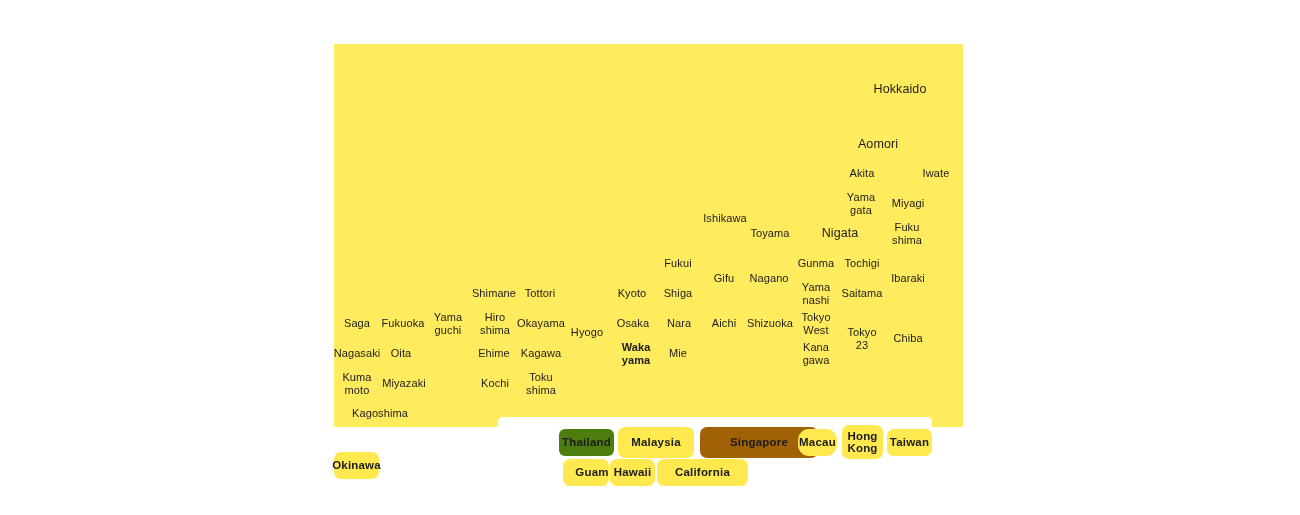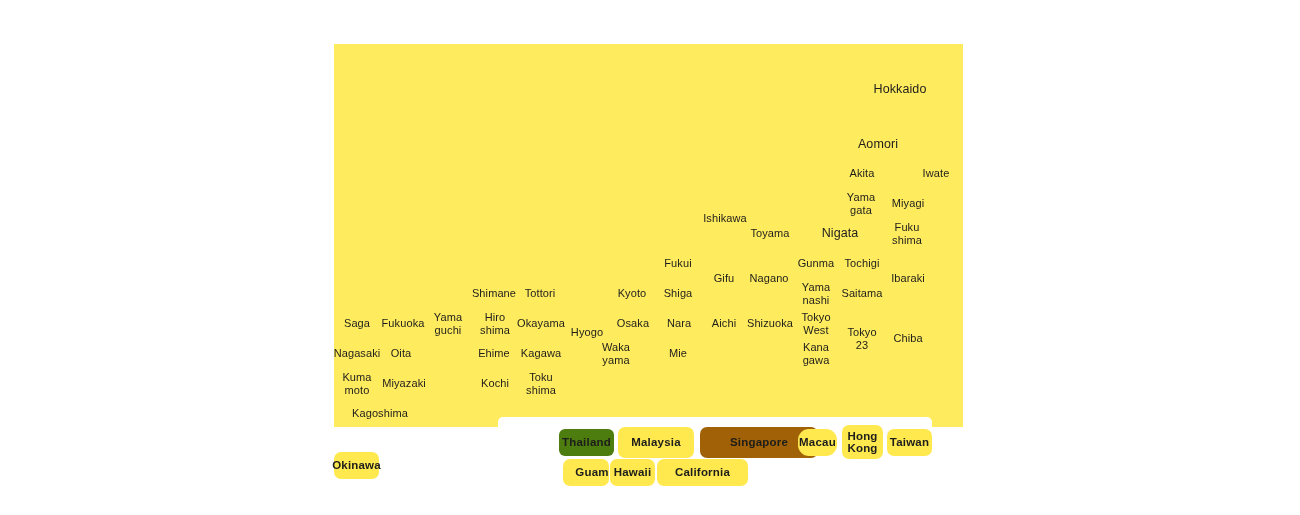--- a/index.html
+++ b/index.html
@@ -133,21 +133,21 @@
 West</div>
       <div class="pref" style="left: 862px; top: 338px;">Tokyo
 23</div>
       <div class="pref" style="left: 908px; top: 338px;">Chiba</div>
       <div class="pref" style="left: 816px; top: 353px;">Kana
 gawa</div>
       <div class="pref" style="left: 357px; top: 353px;">Nagasaki</div>
       <div class="pref" style="left: 401px; top: 353px;">Oita</div>
       <div class="pref" style="left: 494px; top: 353px;">Ehime</div>
       <div class="pref" style="left: 541px; top: 353px;">Kagawa</div>
-      <div class="pref" style="left: 616px; top: 353px;">Waka
+      <div class="pref" style="left: 636px; top: 353px; font-weight: bold;">Waka
 yama</div>
       <div class="pref" style="left: 678px; top: 353px;">Mie</div>
       <div class="pref" style="left: 357px; top: 383px;">Kuma
 moto</div>
       <div class="pref" style="left: 404px; top: 383px;">Miyazaki</div>
       <div class="pref" style="left: 495px; top: 383px;">Kochi</div>
       <div class="pref" style="left: 541px; top: 383px;">Toku
 shima</div>
       <div class="pref" style="left: 380px; top: 413px;">Kagoshima</div>
     </div>

